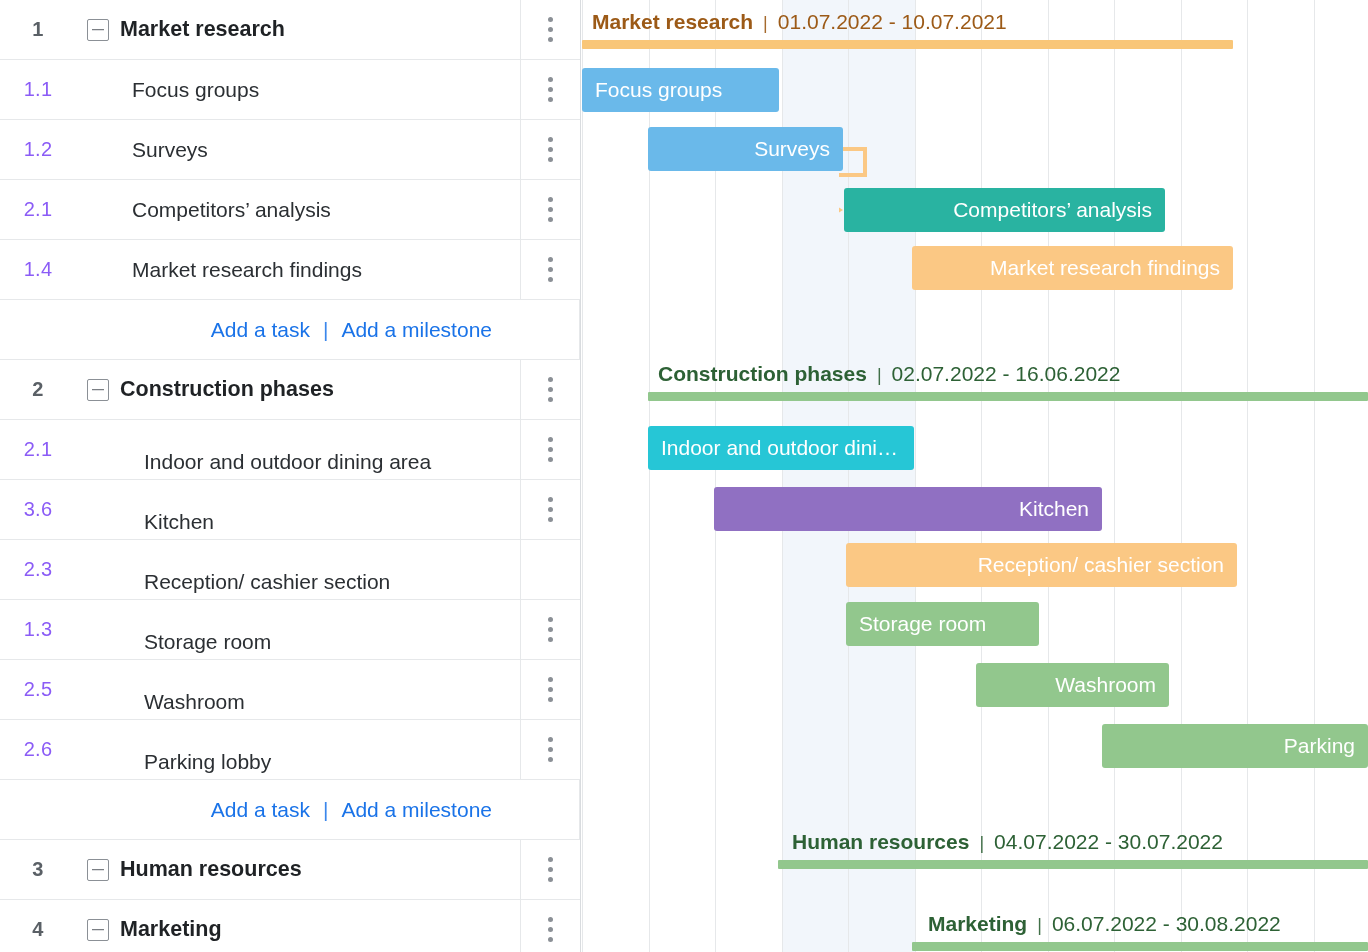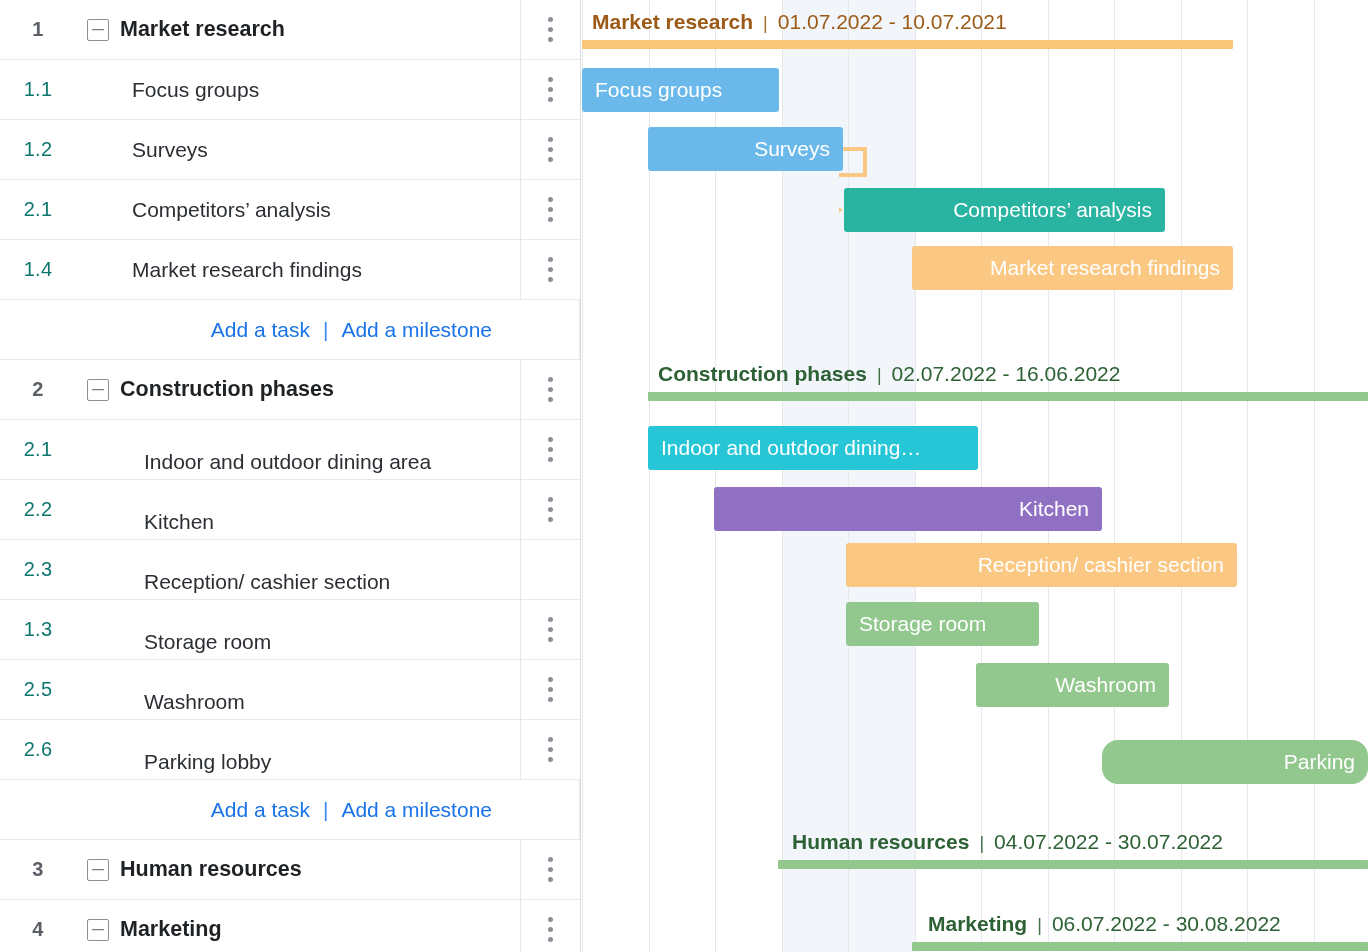--- a/index.html
+++ b/index.html
@@ -24,21 +24,21 @@
     position: relative;
     display: flex;
     align-items: center;
     height: 60px;
     border-bottom: 1px solid #e6e8ea;
     background: #fff;
   }
   .col-num {
     flex: 0 0 76px;
     text-align: center;
-    color: #0f766e;
+    color: #8b5cf6;
     font-size: 20px;
     letter-spacing: .2px;
   }
   .grid-row.parent .col-num { color: #5a6066; font-weight: 700; }
   .col-toggle { flex: 0 0 44px; display: flex; align-items: center; justify-content: center; }
   .toggle-box {
     width: 22px; height: 22px;
     border: 1.6px solid #8b9096;
     border-radius: 2px;
     position: relative;
@@ -225,21 +225,21 @@
         <div class="col-name">Indoor and outdoor dining area</div>
         <div class="col-menu">
           <span class="kebab">
             <i></i>
             <i></i>
             <i></i>
           </span>
         </div>
       </div>
       <div class="grid-row child indent2">
-        <div class="col-num">2.2</div>
+        <div class="col-num">3.6</div>
         <div class="col-toggle"></div>
         <div class="col-name">Kitchen</div>
         <div class="col-menu">
           <span class="kebab">
             <i></i>
             <i></i>
             <i></i>
           </span>
         </div>
       </div>
@@ -359,36 +359,36 @@
       <svg class="dep" width="140" height="110" style="left: 258px; top: 143px;">
         <path d="M 4 6 H 26 V 32 H -23 V 67 H -5" fill="none" stroke="#fbc884" stroke-width="4"></path>
         <path d="M -7 60 L 4 67 L -7 74 Z" fill="#fbc884"></path>
       </svg>
       <div class="sumhead" style="left: 77px; top: 362px; color: rgb(45, 97, 53);">
         <span class="sh-name">Construction phases</span>
         <span class="sh-pipe">|</span>
         <span class="sh-dates">02.07.2022 - 16.06.2022</span>
       </div>
       <div class="sumbar" style="left: 67px; width: 720px; top: 392px; background: rgb(146, 199, 141);"></div>
-      <div class="bar lefttext" style="left: 67px; width: 330px; top: 426px; background: rgb(38, 198, 214);">
+      <div class="bar lefttext" style="left: 67px; width: 266px; top: 426px; background: rgb(38, 198, 214);">
         <span class="bar-label">Indoor and outdoor dining…</span>
       </div>
       <div class="bar" style="left: 133px; width: 388px; top: 487px; background: rgb(144, 112, 194);">
         <span class="bar-label">Kitchen</span>
       </div>
       <div class="bar" style="left: 265px; width: 391px; top: 543px; background: rgb(251, 200, 132);">
         <span class="bar-label">Reception/ cashier section</span>
       </div>
       <div class="bar lefttext" style="left: 265px; width: 193px; top: 602px; background: rgb(146, 199, 141);">
         <span class="bar-label">Storage room</span>
       </div>
       <div class="bar" style="left: 395px; width: 193px; top: 663px; background: rgb(146, 199, 141);">
         <span class="bar-label">Washroom</span>
       </div>
-      <div class="bar" style="left: 521px; width: 266px; top: 740px; background: rgb(146, 199, 141); border-radius: 16px;">
+      <div class="bar" style="left: 521px; width: 266px; top: 724px; background: rgb(146, 199, 141);">
         <span class="bar-label">Parking</span>
       </div>
       <div class="sumhead" style="left: 211px; top: 830px; color: rgb(45, 97, 53);">
         <span class="sh-name">Human resources</span>
         <span class="sh-pipe">|</span>
         <span class="sh-dates">04.07.2022 - 30.07.2022</span>
       </div>
       <div class="sumbar" style="left: 197px; width: 590px; top: 860px; background: rgb(146, 199, 141);"></div>
       <div class="sumhead" style="left: 347px; top: 912px; color: rgb(45, 97, 53);">
         <span class="sh-name">Marketing</span>

